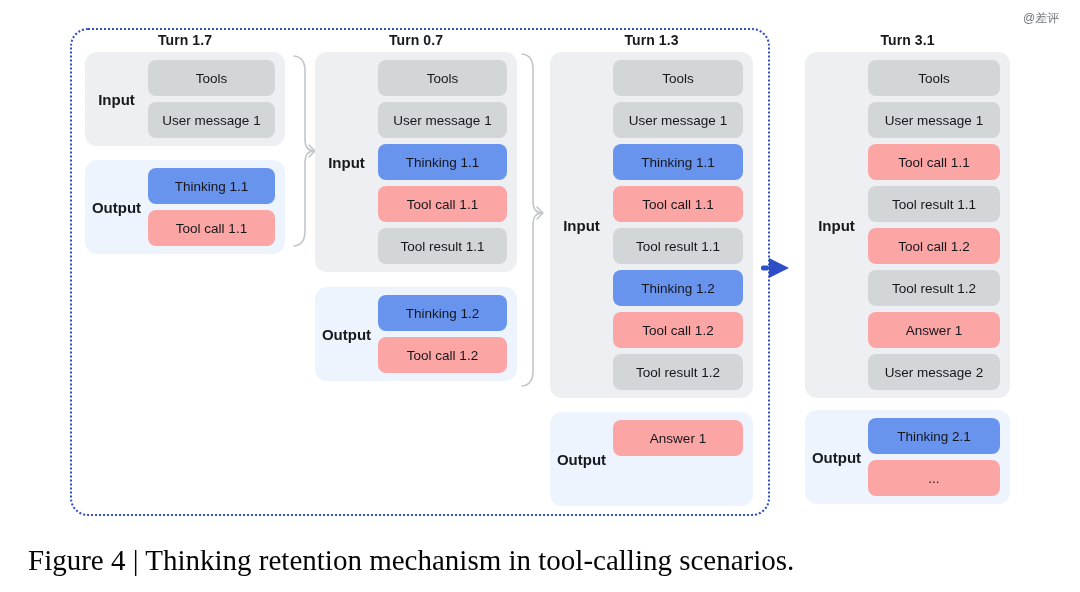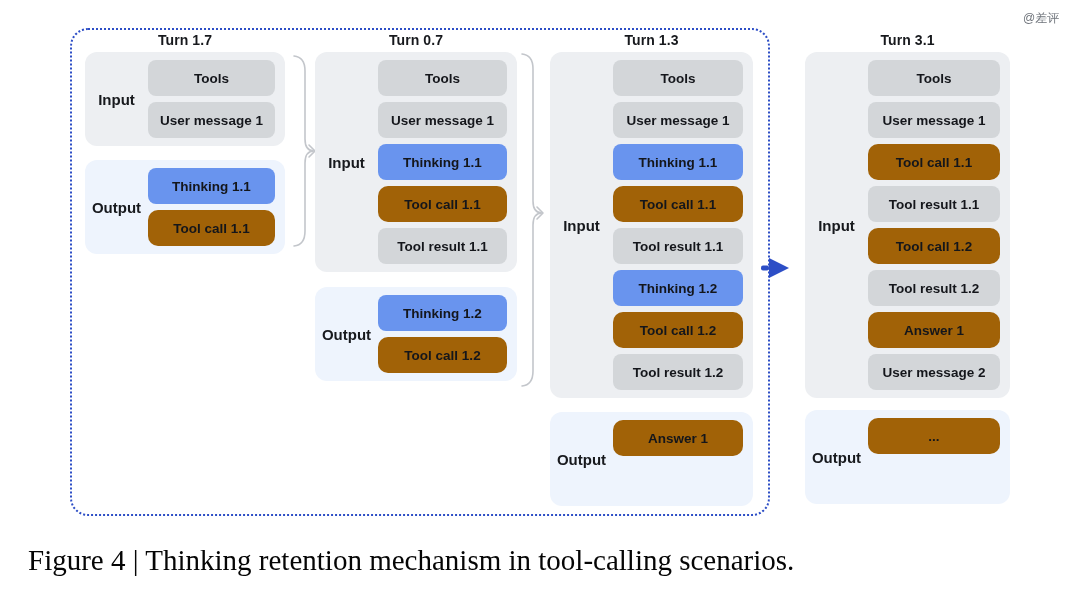--- a/index.html
+++ b/index.html
@@ -25,25 +25,25 @@
   .group.out { background:#eef4fd; }
   .group-label {
     width:63px; flex:0 0 63px; display:flex; align-items:center; justify-content:center;
     font-size:15px; font-weight:600; color:#17191d;
   }
   .stack {
     flex:1; display:flex; flex-direction:column; gap:6px; padding:8px 10px 8px 0;
   }
   .box {
     height:36px; border-radius:8px; display:flex; align-items:center; justify-content:center;
-    font-size:13.5px; font-weight:700; color:#14161b; flex:0 0 36px;
+    font-size:13.5px; font-weight:400; color:#14161b; flex:0 0 36px;
   }
   .box.g { background:#d3d6d9; }
   .box.b { background:#6994ee; }
-  .box.l { background:#a16207;border-radius:10px; }
+  .box.l { background:#fca5a5; }
   .brace { position:absolute; }
   .brace path, .brace polyline { fill:none; stroke:#c3c6cb; stroke-width:1.6; stroke-linecap:round; stroke-linejoin:round; }
   .flow-arrow { position:absolute; left:760px; top:255px; }
   .caption {
     position:absolute; left:28px; top:544px;
     font-family:"Liberation Serif", serif; font-size:29px; color:#050505;
   }
   .watermark {
     position:absolute; left:1023px; top:10px;
     font-size:12px; color:#6f747b;
@@ -144,20 +144,21 @@
         <div class="box g">Tool result 1.1</div>
         <div class="box l">Tool call 1.2</div>
         <div class="box g">Tool result 1.2</div>
         <div class="box l">Answer 1</div>
         <div class="box g">User message 2</div>
       </div>
     </div>
     <div class="group out" style="top:378px; height:94px;">
       <div class="group-label">Output</div>
       <div class="stack">
+        <div class="box b">Thinking 2.1</div>
         <div class="box l">...</div>
       </div>
     </div>
   </div>
 
   <div class="caption">Figure 4 | Thinking retention mechanism in tool-calling scenarios.</div>
 
   <div class="watermark">@差评</div>
 
 </div>

